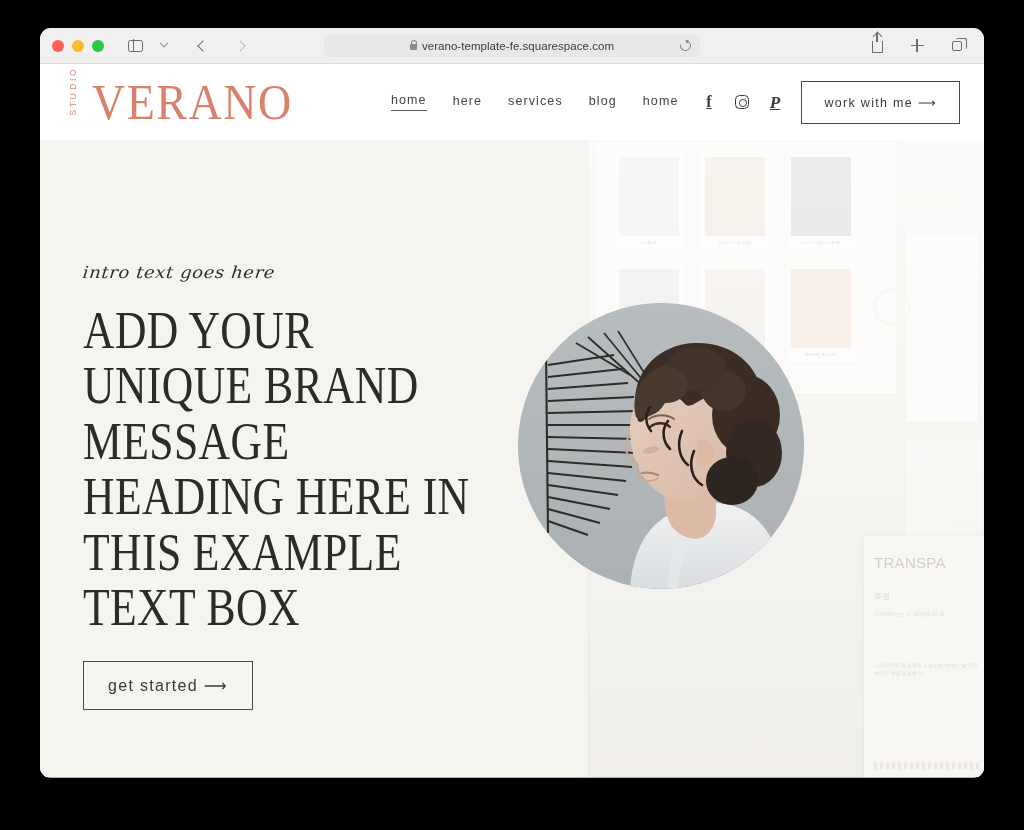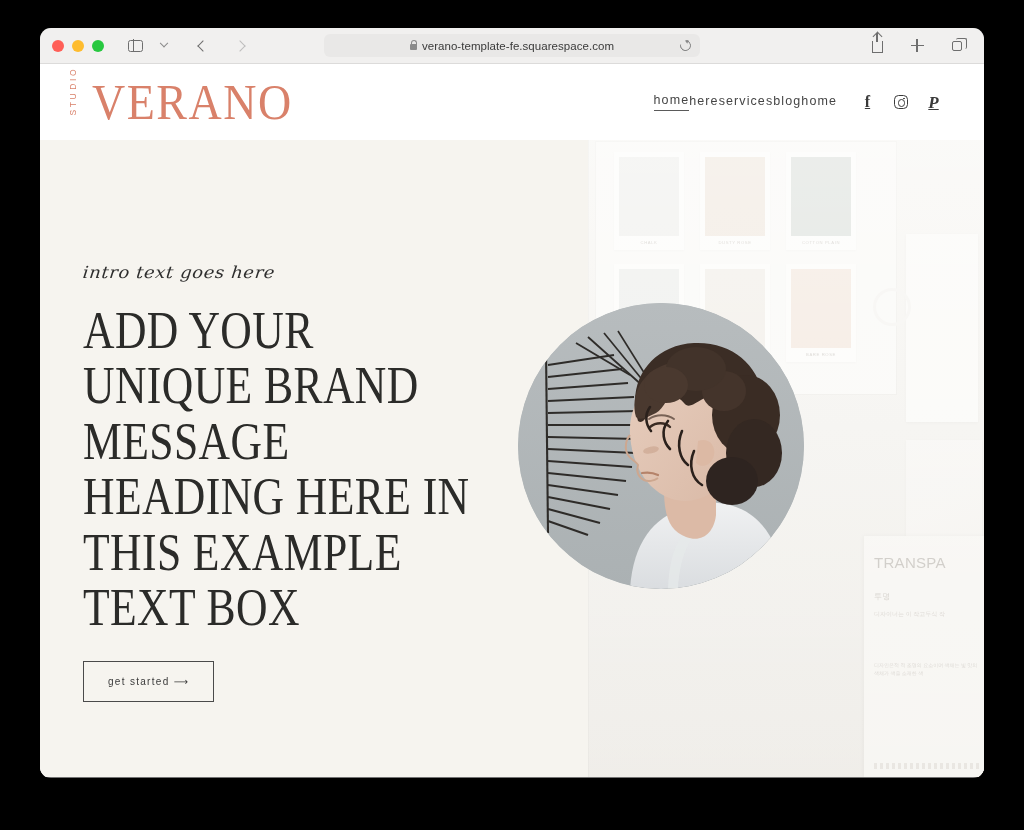--- a/index.html
+++ b/index.html
@@ -15,21 +15,21 @@
 
   
   .window {
     position: absolute;
     left: 40px;
     top: 28px;
     width: 944px;
     height: 750px;
     border-radius: 11px;
     overflow: hidden;
-    background: #737373;
+    background: #eab308;
     box-shadow: 0 12px 40px rgba(0,0,0,0.55);
   }
 
   
   .toolbar {
     position: relative;
     height: 36px;
     background: #f1f0ef;
     border-bottom: 1px solid #dcdbda;
     display: flex;
@@ -245,20 +245,21 @@
     letter-spacing: 1.5px;
     color: #d9816a;
     font-weight: 400;
     transform: scaleY(1.12);
   }
 
   .nav {
     margin-left: auto;
     display: flex;
     align-items: center;
+    gap: 26px;
   }
   .nav-link {
     font-size: 12.5px;
     letter-spacing: 1.1px;
     color: #454545;
     text-decoration: none;
     padding-bottom: 3px;
   }
   .nav-link.active {
     border-bottom: 1px solid #5a5a5a;
@@ -357,21 +358,21 @@
     transform: scaleY(1.18) scaleX(0.97);
     transform-origin: left top;
     max-width: 400px;
     margin-bottom: 46px;
   }
   .hero-btn {
     display: inline-block;
     border: 1px solid #4a4a4a;
     background: transparent;
     padding: 14px 24px;
-    font-size: 10px;
+    font-size: 16px;
     letter-spacing: 1.3px;
     color: #3a3a3a;
     font-family: "Liberation Sans", sans-serif;
     cursor: pointer;
     margin-top: 30px;
   }
 
   
   .hero-right {
     position: absolute;
@@ -601,20 +602,21 @@
           <span class="fb-glyph">f</span>
         </a>
         <a class="soc" href="#">
           <span class="ig-glyph"></span>
         </a>
         <a class="soc" href="#">
           <span class="pin-glyph">P</span>
         </a>
       </div>
 
+      <button class="cta-btn">work with me  ⟶</button>
     </div>
 
     <div class="hero">
 
       <div class="hero-right">
         <div class="collage-bg"></div>
 
         <div class="board">
           <div class="swatch-grid">
             <div class="swatch-card">

